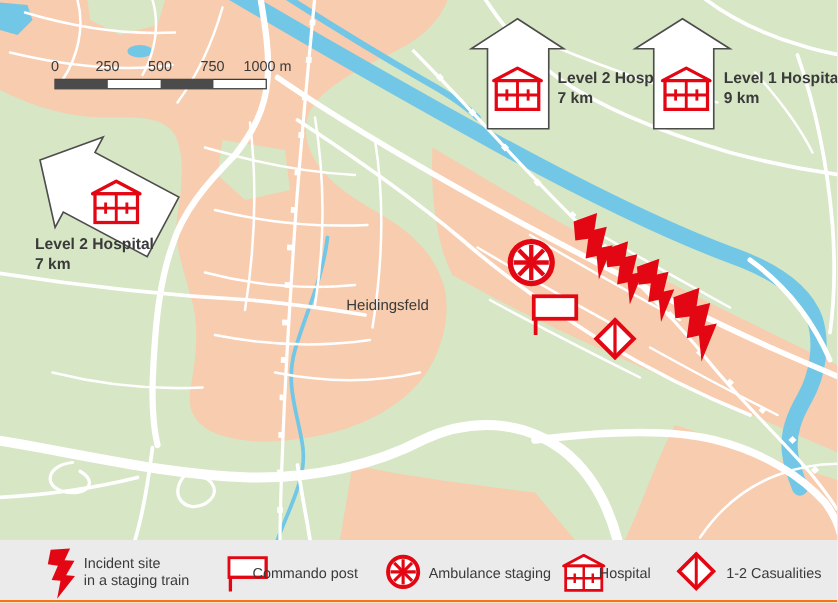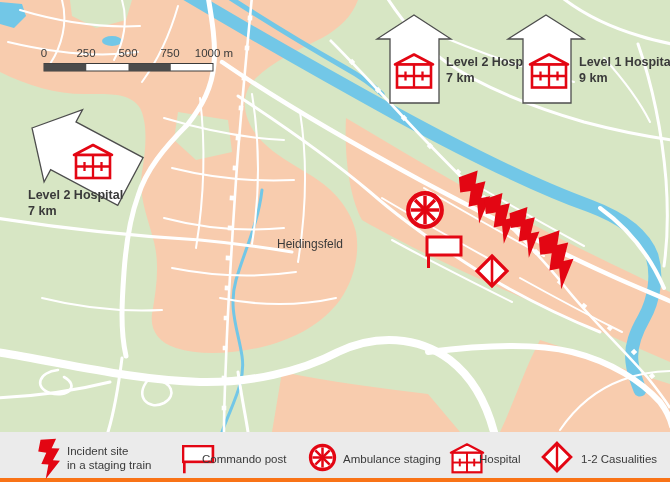--- a/index.html
+++ b/index.html
@@ -3,21 +3,21 @@
 <meta charset="utf-8">
 <style>
   html,body{margin:0;padding:0;background:#fff;}
   #stage{position:relative;width:670px;height:482px;overflow:hidden;
          font-family:"Liberation Sans",sans-serif;background:#d7e6c4;}
   #map-svg{position:absolute;left:0;top:0;}
   .map-label{font-size:12px;fill:#3a3a3a;}
   .scale-label{font-size:11.5px;fill:#3a3a3a;}
   .hosp-label{font-size:12.5px;font-weight:bold;fill:#3a3a3a;}
   #legend{position:absolute;left:0;top:432px;width:670px;height:50px;
-          background:#ebebeb;border-bottom:4px solid #f97316;box-sizing:border-box;}
+          background:#ebebeb;border-bottom:2px solid #f97316;box-sizing:border-box;}
   .leg-icon{position:absolute;}
   .leg-text{position:absolute;font-size:11.5px;color:#3a3a3a;line-height:14px;white-space:nowrap;}
 </style>
 </head>
 <body>
 
 <div id="stage">
 
 <svg id="map-svg" width="670" height="432" viewBox="0 0 670 432">
   <defs>

